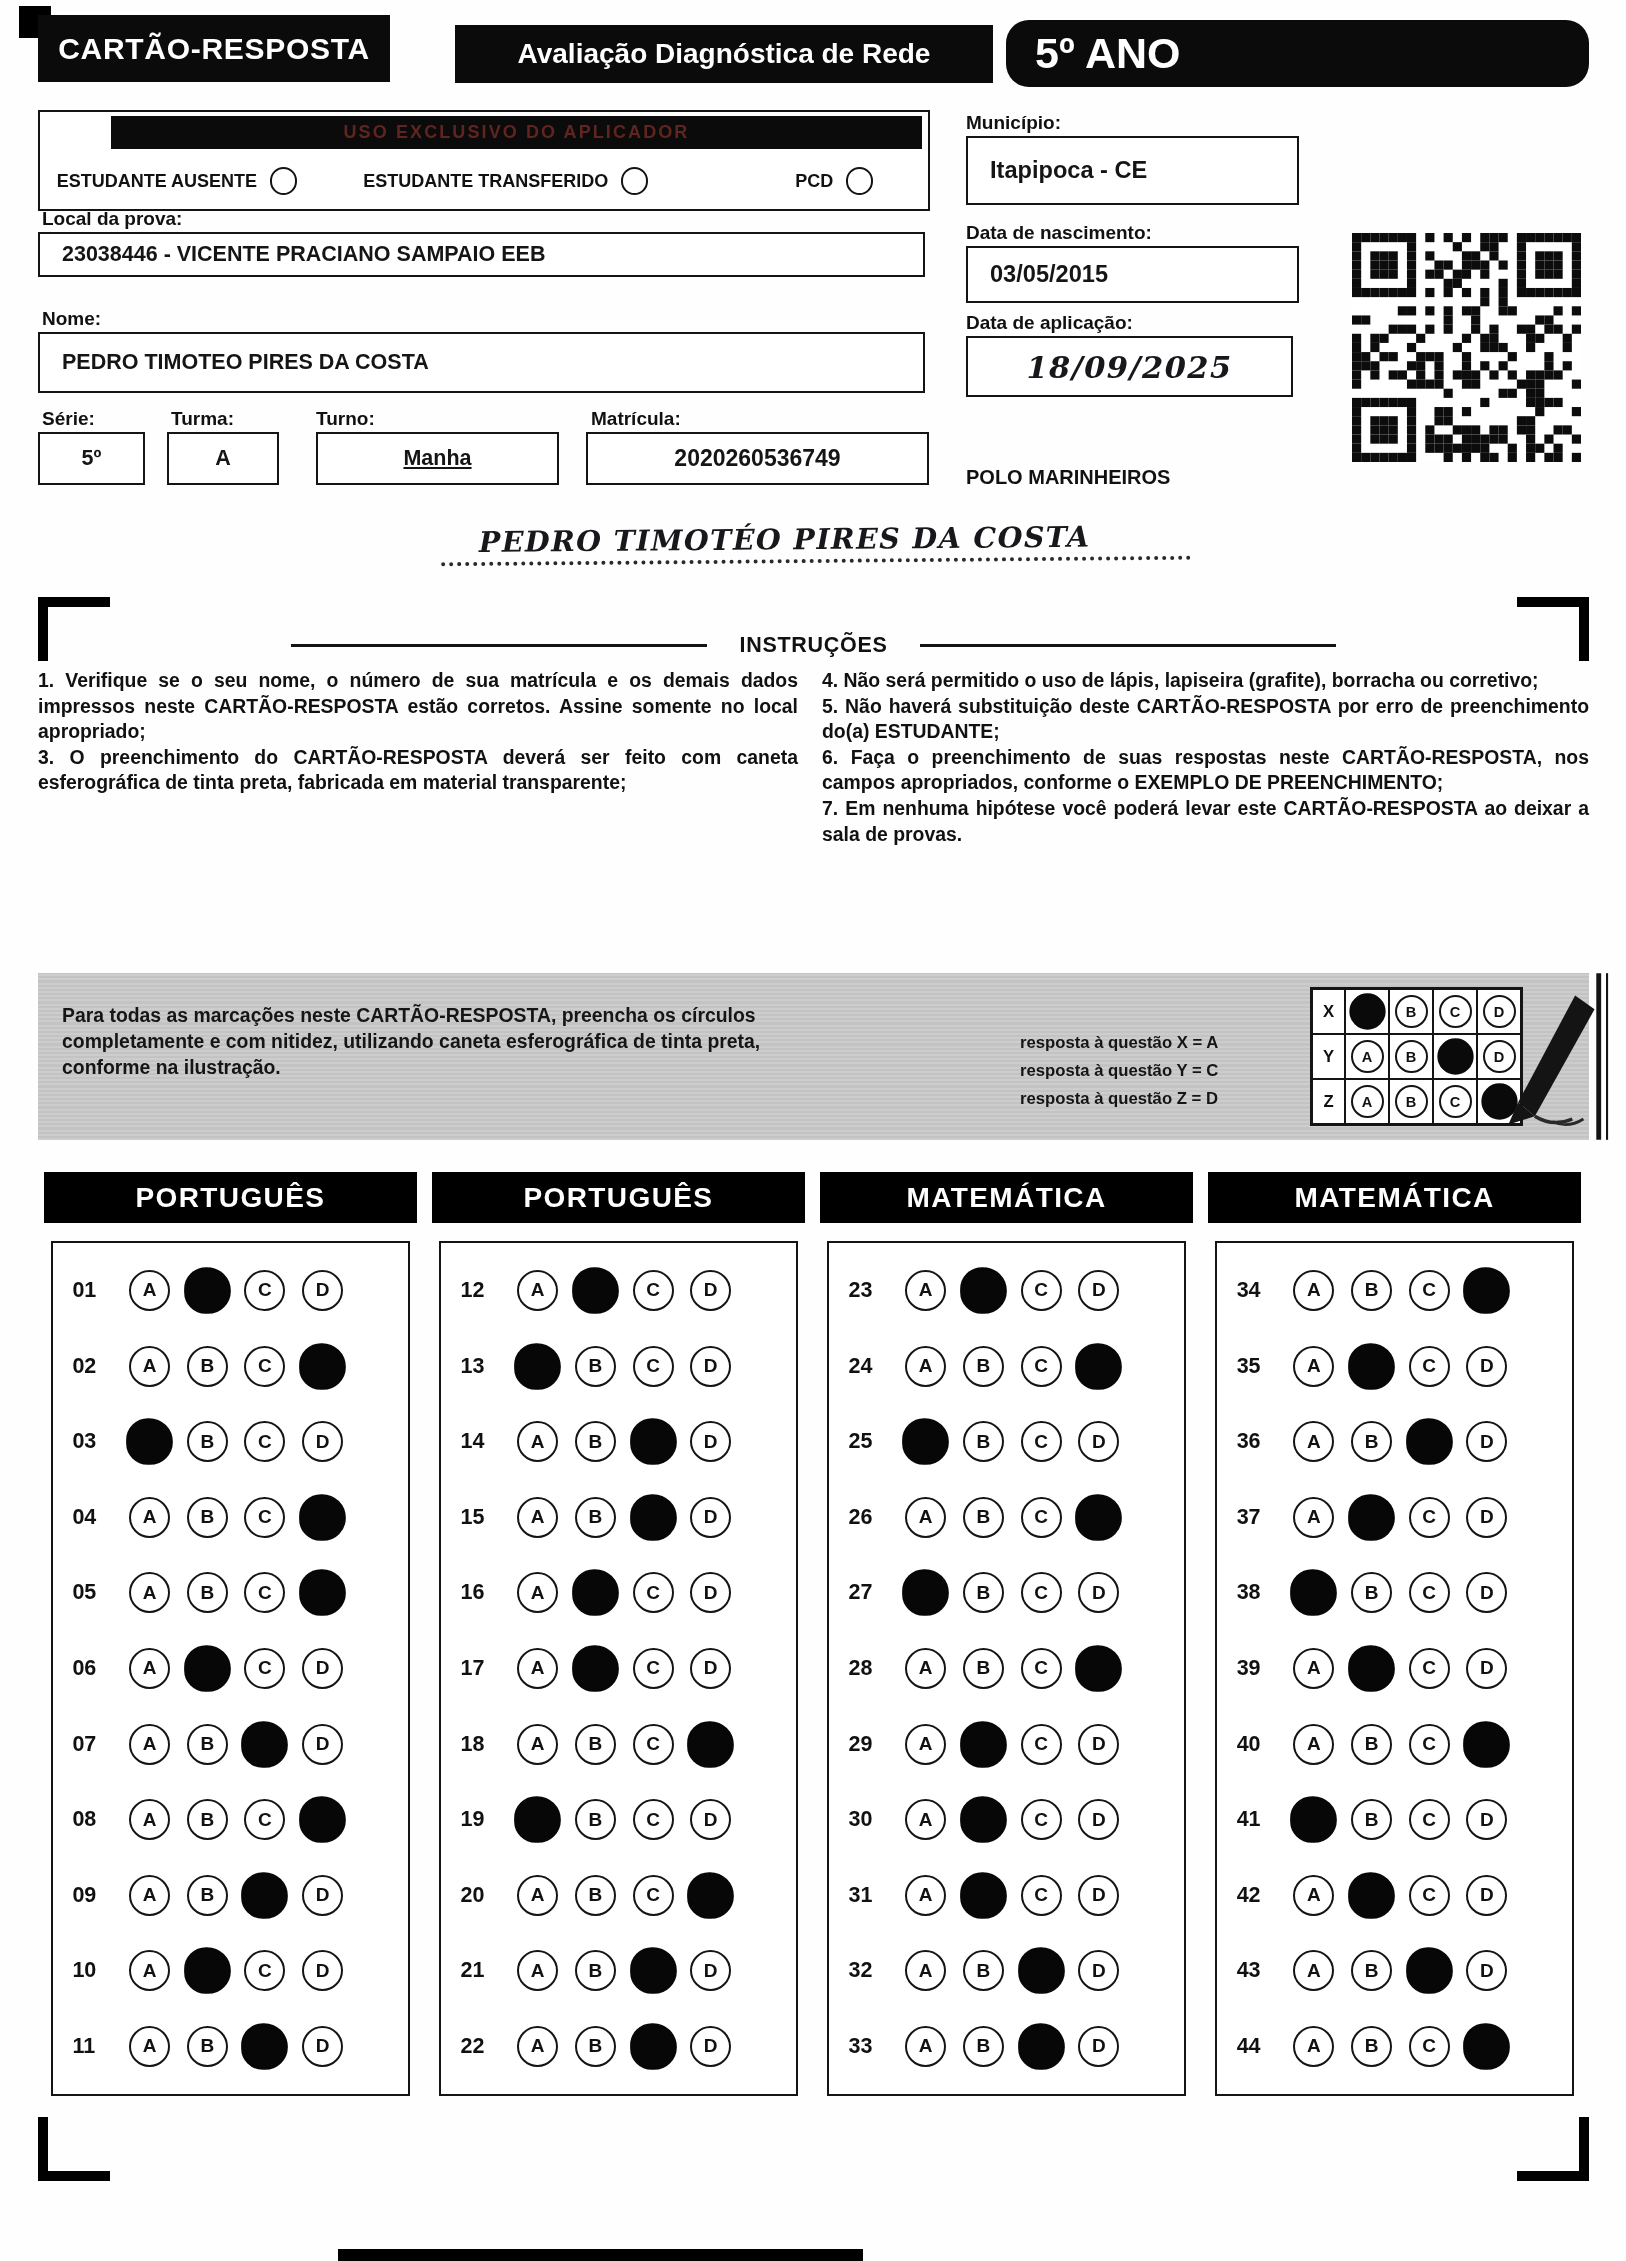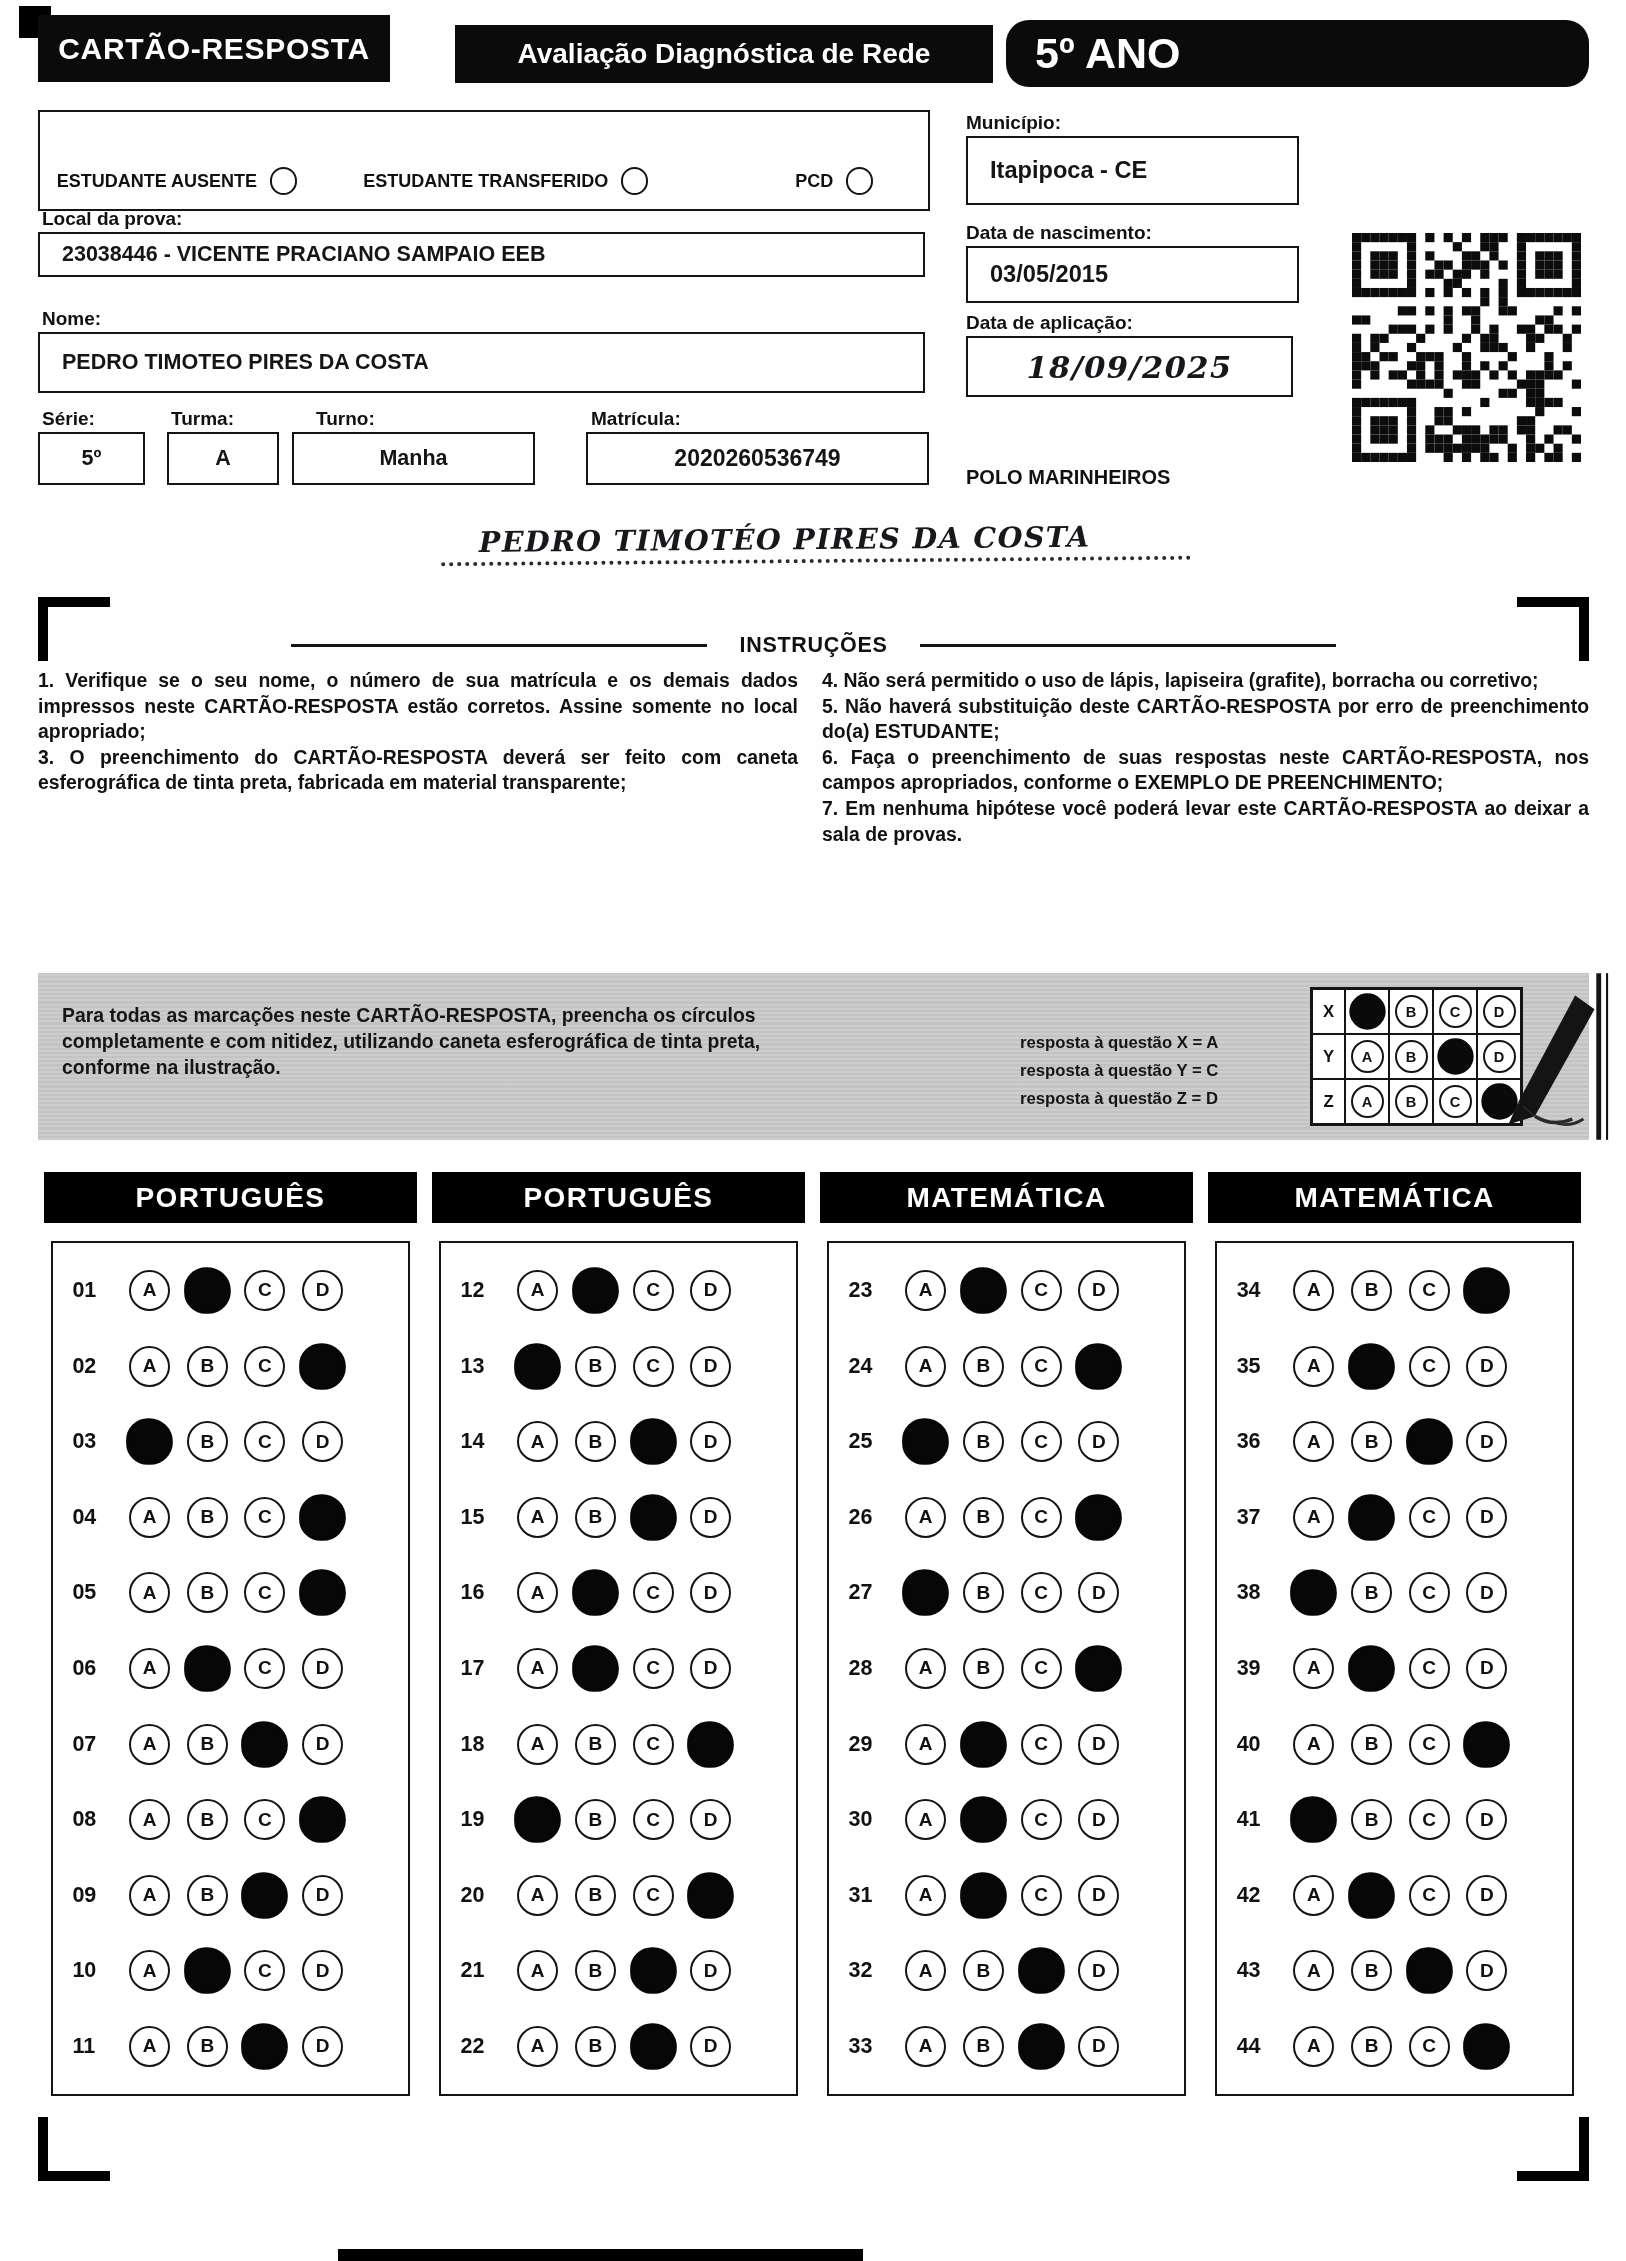--- a/index.html
+++ b/index.html
@@ -135,20 +135,23 @@
 
 <div class="page">
 
   <div class="abs corner-square" style="left:19.4px;top:5.6px;width:32px;height:32px;"></div>
 
   <div class="abs black-box" style="left:38px;top:15.3px;width:352px;height:67px;font-size:30px;letter-spacing:0.7px;">CARTÃO-RESPOSTA</div>
   <div class="abs black-box" style="left:455px;top:25px;width:538px;height:58px;font-size:28px;">Avaliação Diagnóstica de Rede</div>
   <div class="abs black-box" style="left:1006px;top:20px;width:583px;height:67px;font-size:43px;justify-content:flex-start;padding-left:29px;box-sizing:border-box;border-radius:23px;">5º ANO</div>
 
   <div class="abs applicator-box" style="left:38px;top:110px;width:888px;height:97px;">
+    <div class="applicator-bar">
+      <span>USO EXCLUSIVO DO APLICADOR</span>
+    </div>
     <div class="cb-row">
         <div class="cb-item">
           <span class="cb-label">ESTUDANTE AUSENTE</span>
           <span class="cb-circle"></span>
         </div>
         <div class="cb-item">
           <span class="cb-label">ESTUDANTE TRANSFERIDO</span>
           <span class="cb-circle"></span>
         </div>
         <div class="cb-item">
@@ -172,21 +175,21 @@
   <div class="abs field-label" style="left:171px;top:408px;">Turma:</div>
   <div class="abs field-label" style="left:316px;top:408px;">Turno:</div>
   <div class="abs field-label" style="left:591px;top:408px;">Matrícula:</div>
 
   <div class="abs field-box center-text" style="left:38px;top:432px;width:103px;height:49px;">
       <span>5º</span>
     </div>
   <div class="abs field-box center-text" style="left:167px;top:432px;width:108px;height:49px;">
       <span>A</span>
     </div>
-  <div class="abs field-box center-text" style="left:292px;top:432px;width:239px;height:49px;">
+  <div class="abs field-box center-text" style="left:316px;top:432px;width:239px;height:49px;text-decoration:underline;">
       <span>Manha</span>
     </div>
   <div class="abs field-box center-text" style="left:586px;top:432px;width:339px;height:49px;font-size:23px;">
       <span>2020260536749</span>
     </div>
 
   <div class="abs field-label" style="left:966px;top:112px;">Município:</div>
   <div class="abs field-box pad-left" style="left:966px;top:136px;width:333px;height:69px;font-size:23.6px;box-sizing:border-box;">
       <span>Itapipoca - CE</span>
     </div>

